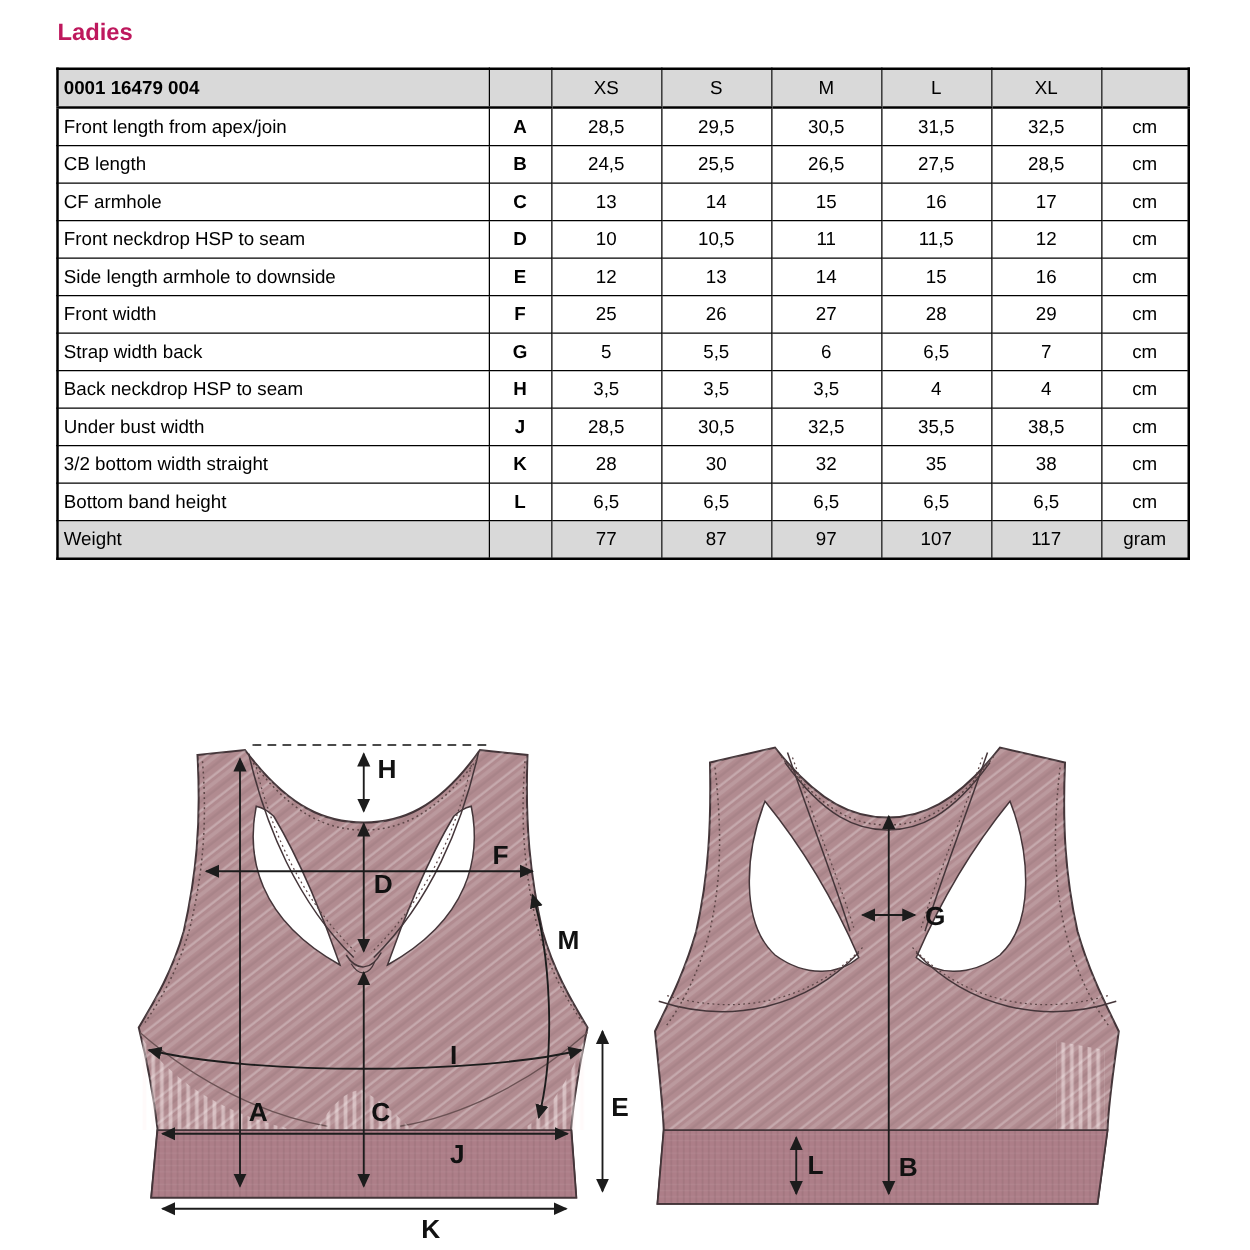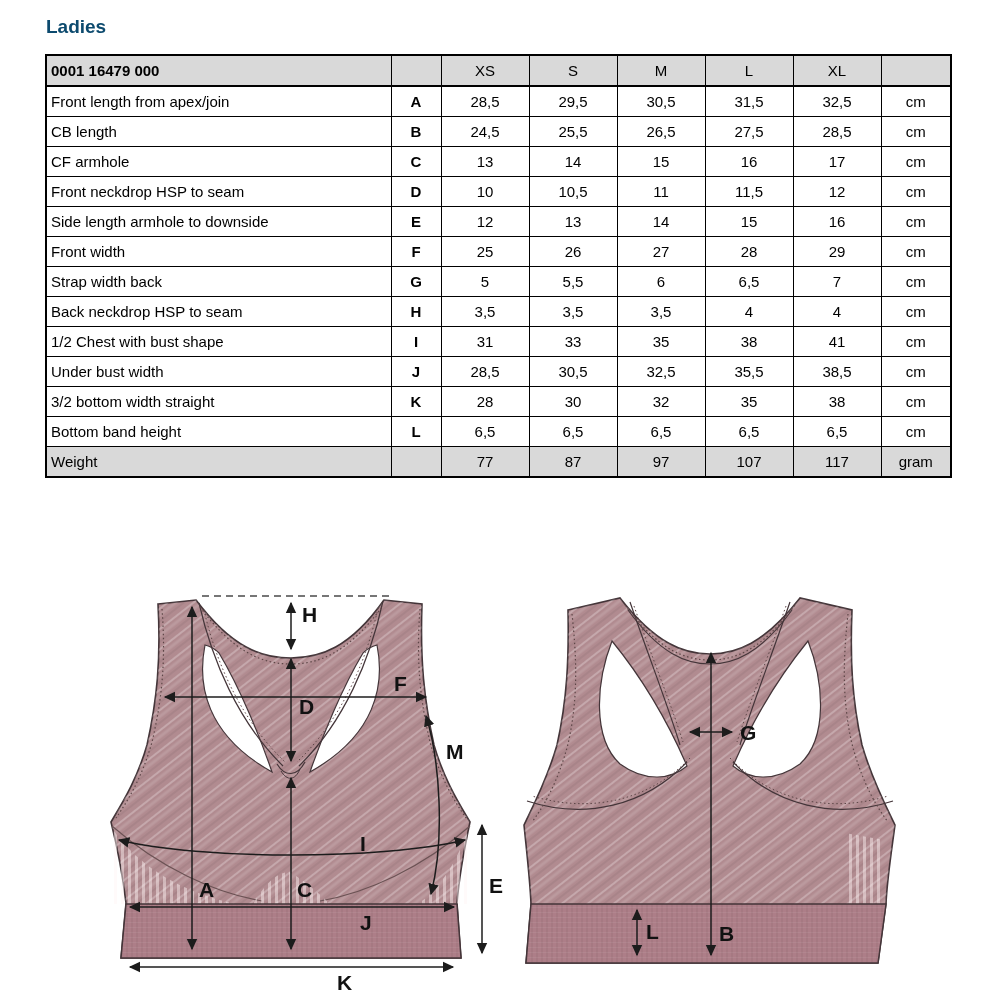--- a/index.html
+++ b/index.html
@@ -1,21 +1,21 @@
 <!DOCTYPE html>
 <html><head>
 <meta charset="utf-8">
 <style>
   html,body{margin:0;padding:0;}
   body{
     width:1000px;height:1000px;position:relative;background:#ffffff;
     font-family:"Liberation Sans", sans-serif;color:#000;overflow:hidden;
   }
   .title{
-    position:absolute;left:46px;top:16px;font-size:19px;font-weight:bold;color:#0c4a6e;
+    position:absolute;left:46px;top:16px;font-size:19px;font-weight:bold;color:#be185d;
   }
   table.size-chart{
     position:absolute;left:45px;top:54px;width:905px;
     border-collapse:collapse;table-layout:fixed;
     border:2px solid #000;
   }
   table.size-chart td{
     border:1px solid #000;height:29px;padding:0 4px;
     font-size:15px;line-height:1;overflow:hidden;white-space:nowrap;
   }
@@ -40,21 +40,21 @@
       <col style="width:50px">
     <col style="width:88px">
       <col style="width:88px">
       <col style="width:88px">
     <col style="width:88px">
       <col style="width:88px">
       <col style="width:70px">
   </colgroup>
   <tbody>
   <tr class="hdr">
-    <td class="c-label">0001 16479 000</td>
+    <td class="c-label">0001 16479 004</td>
     <td class="c-letter"></td>
     <td class="c-val">XS</td>
     <td class="c-val">S</td>
     <td class="c-val">M</td>
     <td class="c-val">L</td>
     <td class="c-val">XL</td>
     <td class="c-unit"></td>
   </tr>
   <tr>
     <td class="c-label">Front length from apex/join</td>
@@ -127,30 +127,20 @@
     <td class="c-unit">cm</td>
   </tr>
   <tr>
     <td class="c-label">Back neckdrop HSP to seam</td>
     <td class="c-letter">H</td>
     <td class="c-val">3,5</td>
     <td class="c-val">3,5</td>
     <td class="c-val">3,5</td>
     <td class="c-val">4</td>
     <td class="c-val">4</td>
-    <td class="c-unit">cm</td>
-  </tr>
-  <tr>
-    <td class="c-label">1/2 Chest with bust shape</td>
-    <td class="c-letter">I</td>
-    <td class="c-val">31</td>
-    <td class="c-val">33</td>
-    <td class="c-val">35</td>
-    <td class="c-val">38</td>
-    <td class="c-val">41</td>
     <td class="c-unit">cm</td>
   </tr>
   <tr>
     <td class="c-label">Under bust width</td>
     <td class="c-letter">J</td>
     <td class="c-val">28,5</td>
     <td class="c-val">30,5</td>
     <td class="c-val">32,5</td>
     <td class="c-val">35,5</td>
     <td class="c-val">38,5</td>

